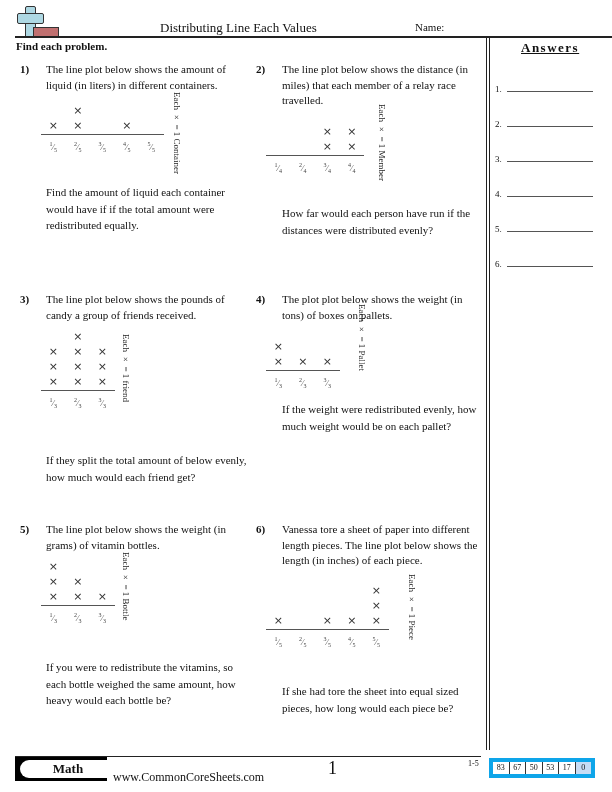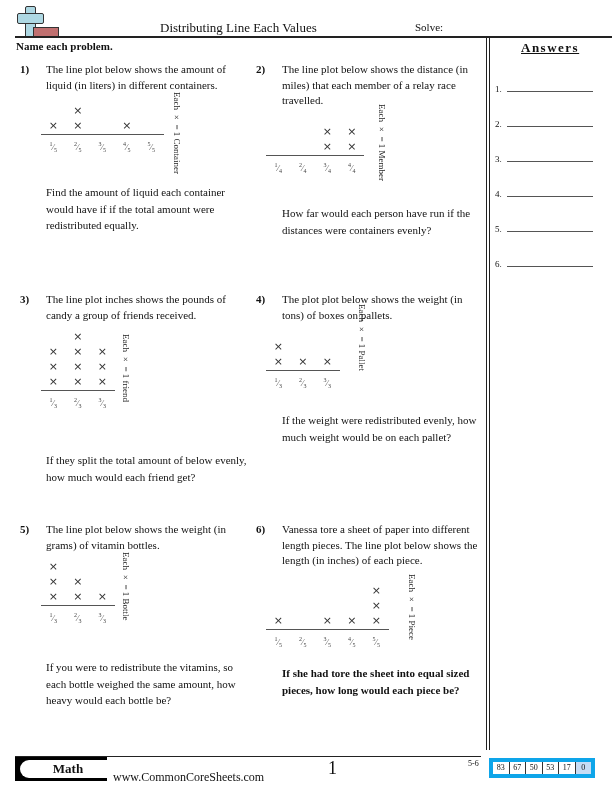--- a/index.html
+++ b/index.html
@@ -42,23 +42,23 @@
 </style>
 </head>
 <body>
 
 <div>
   <div class="logo-v"></div>
   <div class="logo-h"></div>
   <div class="logo-bar"></div>
 </div>
 <div class="abs hdr-title">Distributing Line Each Values</div>
-<div class="abs hdr-name">Solve:</div>
+<div class="abs hdr-name">Name:</div>
 <div class="abs hdr-rule"></div>
-<div class="abs instr">Name each problem.</div>
+<div class="abs instr">Find each problem.</div>
 <div class="abs vdiv"></div>
 
 <div class="abs ans-title">Answers</div>
 <div id="answers">
     <div class="ans-row" style="top: 84px;">1.</div>
     <div class="ans-line" style="top: 91px;"></div>
     <div class="ans-row" style="top: 119px;">2.</div>
     <div class="ans-line" style="top: 126px;"></div>
     <div class="ans-row" style="top: 154px;">3.</div>
     <div class="ans-line" style="top: 161px;"></div>
@@ -97,25 +97,25 @@
         <div class="tick" style="left: 12.25px; top: 96px;"><sup>1</sup>⁄<sub>4</sub></div>
         <div class="tick" style="left: 36.75px; top: 96px;"><sup>2</sup>⁄<sub>4</sub></div>
         <div class="tick" style="left: 61.25px; top: 96px;"><sup>3</sup>⁄<sub>4</sub></div>
         <div class="xmark" style="left: 64.25px; top: 77px;">×</div>
         <div class="xmark" style="left: 64.25px; top: 62px;">×</div>
         <div class="tick" style="left: 85.75px; top: 96px;"><sup>4</sup>⁄<sub>4</sub></div>
         <div class="xmark" style="left: 88.75px; top: 77px;">×</div>
         <div class="xmark" style="left: 88.75px; top: 62px;">×</div>
         <div class="key" style="left: 117px; top: 42px;">Each × = 1 Member</div>
       </div>
-      <div class="q" style="top: 143px;">How far would each person have run if the distances were containers evenly?</div>
+      <div class="q" style="top: 143px;">How far would each person have run if the distances were distributed evenly?</div>
     </div>
     <div class="prob" style="left: 20px; top: 292px;">
       <div class="pnum">3)</div>
-     <div class="ptext">The line plot inches shows the pounds of candy a group of friends received.</div>
+     <div class="ptext">The line plot below shows the pounds of candy a group of friends received.</div>
       <div class="plot" style="left: 0px; top: 0px;">
         <div class="axis" style="left: 21px; top: 98px; width: 73.5px;"></div>
         <div class="tick" style="left: 23.25px; top: 101px;"><sup>1</sup>⁄<sub>3</sub></div>
         <div class="xmark" style="left: 26.25px; top: 82px;">×</div>
         <div class="xmark" style="left: 26.25px; top: 67px;">×</div>
         <div class="xmark" style="left: 26.25px; top: 52px;">×</div>
         <div class="tick" style="left: 47.75px; top: 101px;"><sup>2</sup>⁄<sub>3</sub></div>
         <div class="xmark" style="left: 50.75px; top: 82px;">×</div>
         <div class="xmark" style="left: 50.75px; top: 67px;">×</div>
         <div class="xmark" style="left: 50.75px; top: 52px;">×</div>
@@ -135,21 +135,21 @@
         <div class="axis" style="left: 10px; top: 78px; width: 73.5px;"></div>
         <div class="tick" style="left: 12.25px; top: 81px;"><sup>1</sup>⁄<sub>3</sub></div>
         <div class="xmark" style="left: 15.25px; top: 62px;">×</div>
         <div class="xmark" style="left: 15.25px; top: 47px;">×</div>
         <div class="tick" style="left: 36.75px; top: 81px;"><sup>2</sup>⁄<sub>3</sub></div>
         <div class="xmark" style="left: 39.75px; top: 62px;">×</div>
         <div class="tick" style="left: 61.25px; top: 81px;"><sup>3</sup>⁄<sub>3</sub></div>
         <div class="xmark" style="left: 64.25px; top: 62px;">×</div>
         <div class="key" style="left: 97px; top: 12px;">Each × = 1 Pallet</div>
       </div>
-      <div class="q" style="top: 120px;">If the weight were redistributed evenly, how much weight would be on each pallet?</div>
+      <div class="q" style="top: 109px;">If the weight were redistributed evenly, how much weight would be on each pallet?</div>
     </div>
     <div class="prob" style="left: 20px; top: 522px;">
       <div class="pnum">5)</div>
      <div class="ptext">The line plot below shows the weight (in grams) of vitamin bottles.</div>
       <div class="plot" style="left: 0px; top: 0px;">
         <div class="axis" style="left: 21px; top: 83px; width: 73.5px;"></div>
         <div class="tick" style="left: 23.25px; top: 86px;"><sup>1</sup>⁄<sub>3</sub></div>
         <div class="xmark" style="left: 26.25px; top: 67px;">×</div>
         <div class="xmark" style="left: 26.25px; top: 52px;">×</div>
         <div class="xmark" style="left: 26.25px; top: 37px;">×</div>
@@ -173,30 +173,30 @@
         <div class="tick" style="left: 61.25px; top: 110px;"><sup>3</sup>⁄<sub>5</sub></div>
         <div class="xmark" style="left: 64.25px; top: 91px;">×</div>
         <div class="tick" style="left: 85.75px; top: 110px;"><sup>4</sup>⁄<sub>5</sub></div>
         <div class="xmark" style="left: 88.75px; top: 91px;">×</div>
         <div class="tick" style="left: 110.25px; top: 110px;"><sup>5</sup>⁄<sub>5</sub></div>
         <div class="xmark" style="left: 113.25px; top: 91px;">×</div>
         <div class="xmark" style="left: 113.25px; top: 76px;">×</div>
         <div class="xmark" style="left: 113.25px; top: 61px;">×</div>
         <div class="key" style="left: 147px; top: 52px;">Each × = 1 Piece</div>
       </div>
-      <div class="q" style="top: 143px; font-weight: bold;">If she had tore the sheet into equal sized pieces, how long would each piece be?</div>
+      <div class="q" style="top: 161px;">If she had tore the sheet into equal sized pieces, how long would each piece be?</div>
     </div>
   </div>
 
 <div class="abs foot-rule"></div>
 <div class="abs math-bg"></div>
 <div class="abs math-pill">Math</div>
 <div class="abs site">www.CommonCoreSheets.com</div>
 <div class="abs pg">1</div>
-<div class="abs range">5-6</div>
+<div class="abs range">1-5</div>
 <div class="abs scores" id="scores">
     <div>83</div>
     <div>67</div>
     <div>50</div>
     <div>53</div>
     <div>17</div>
     <div>0</div>
   </div>
 
 </body></html>

